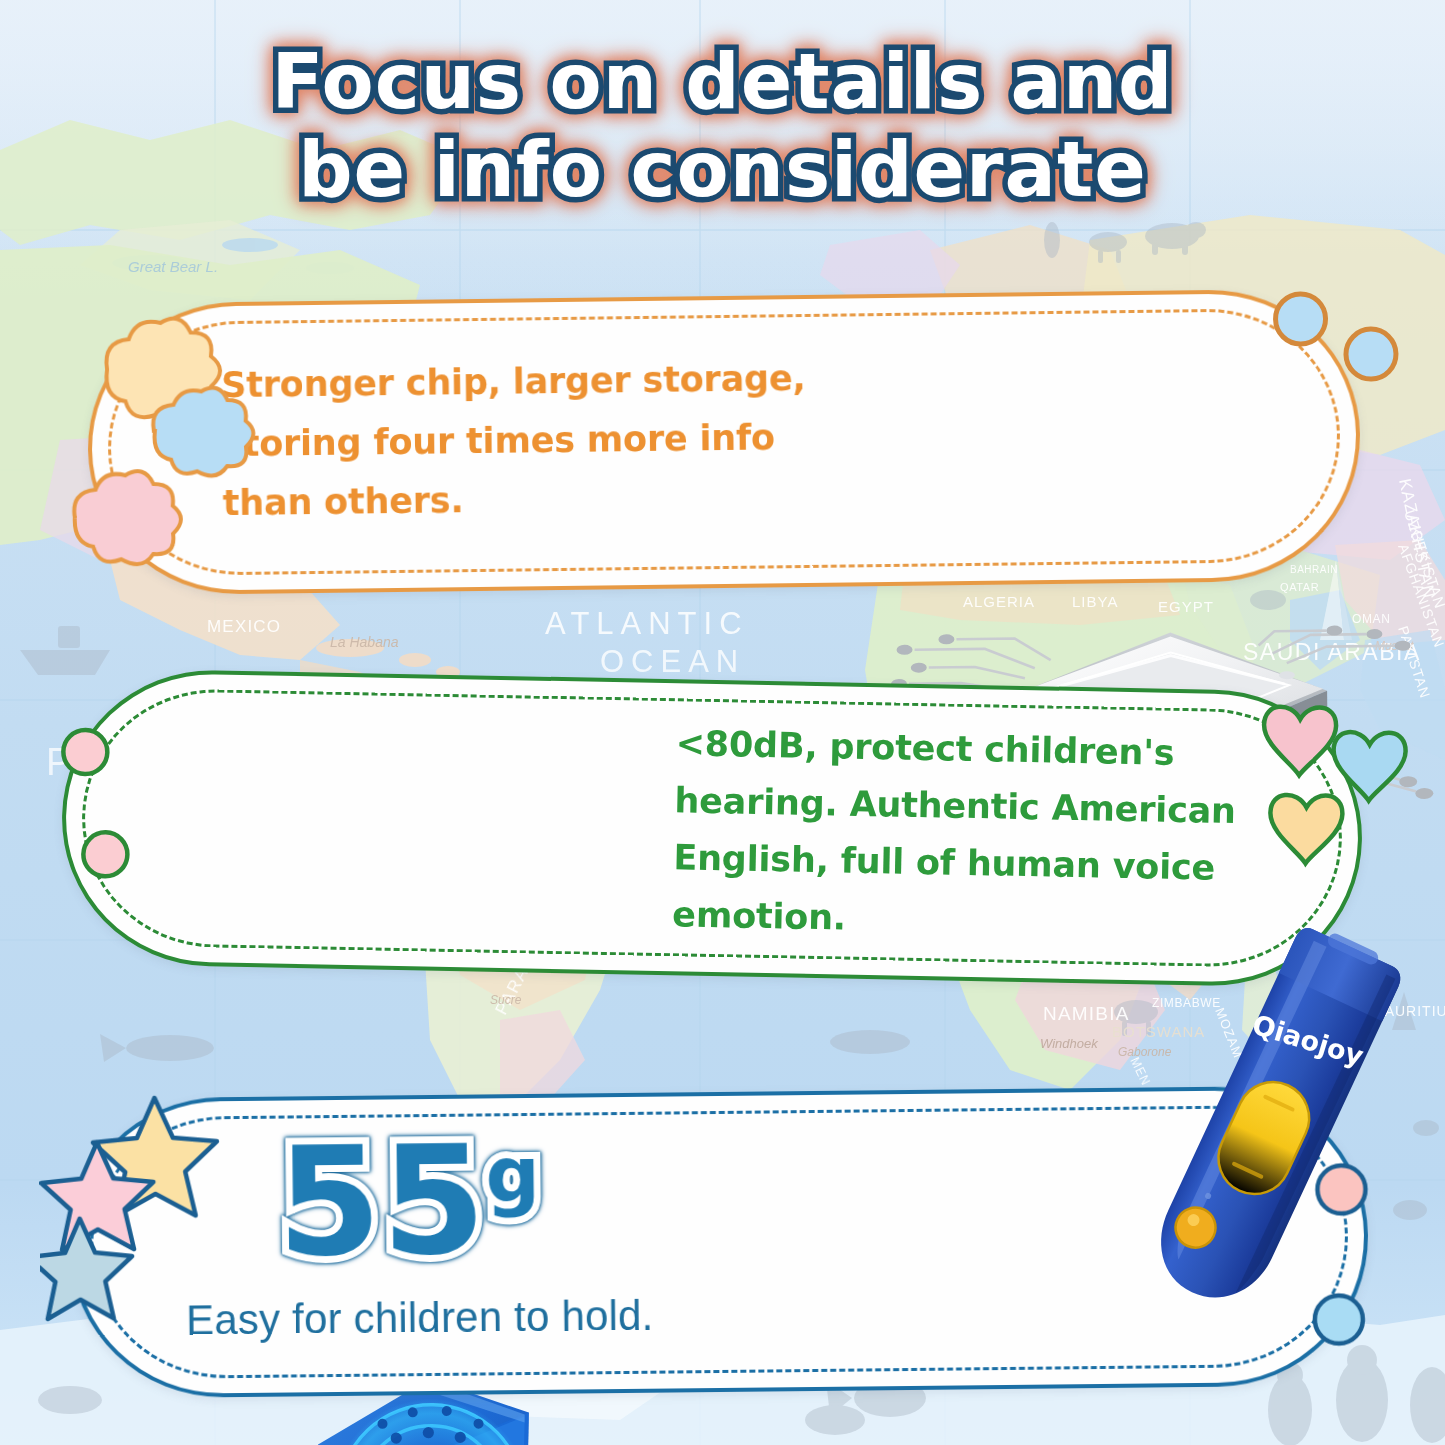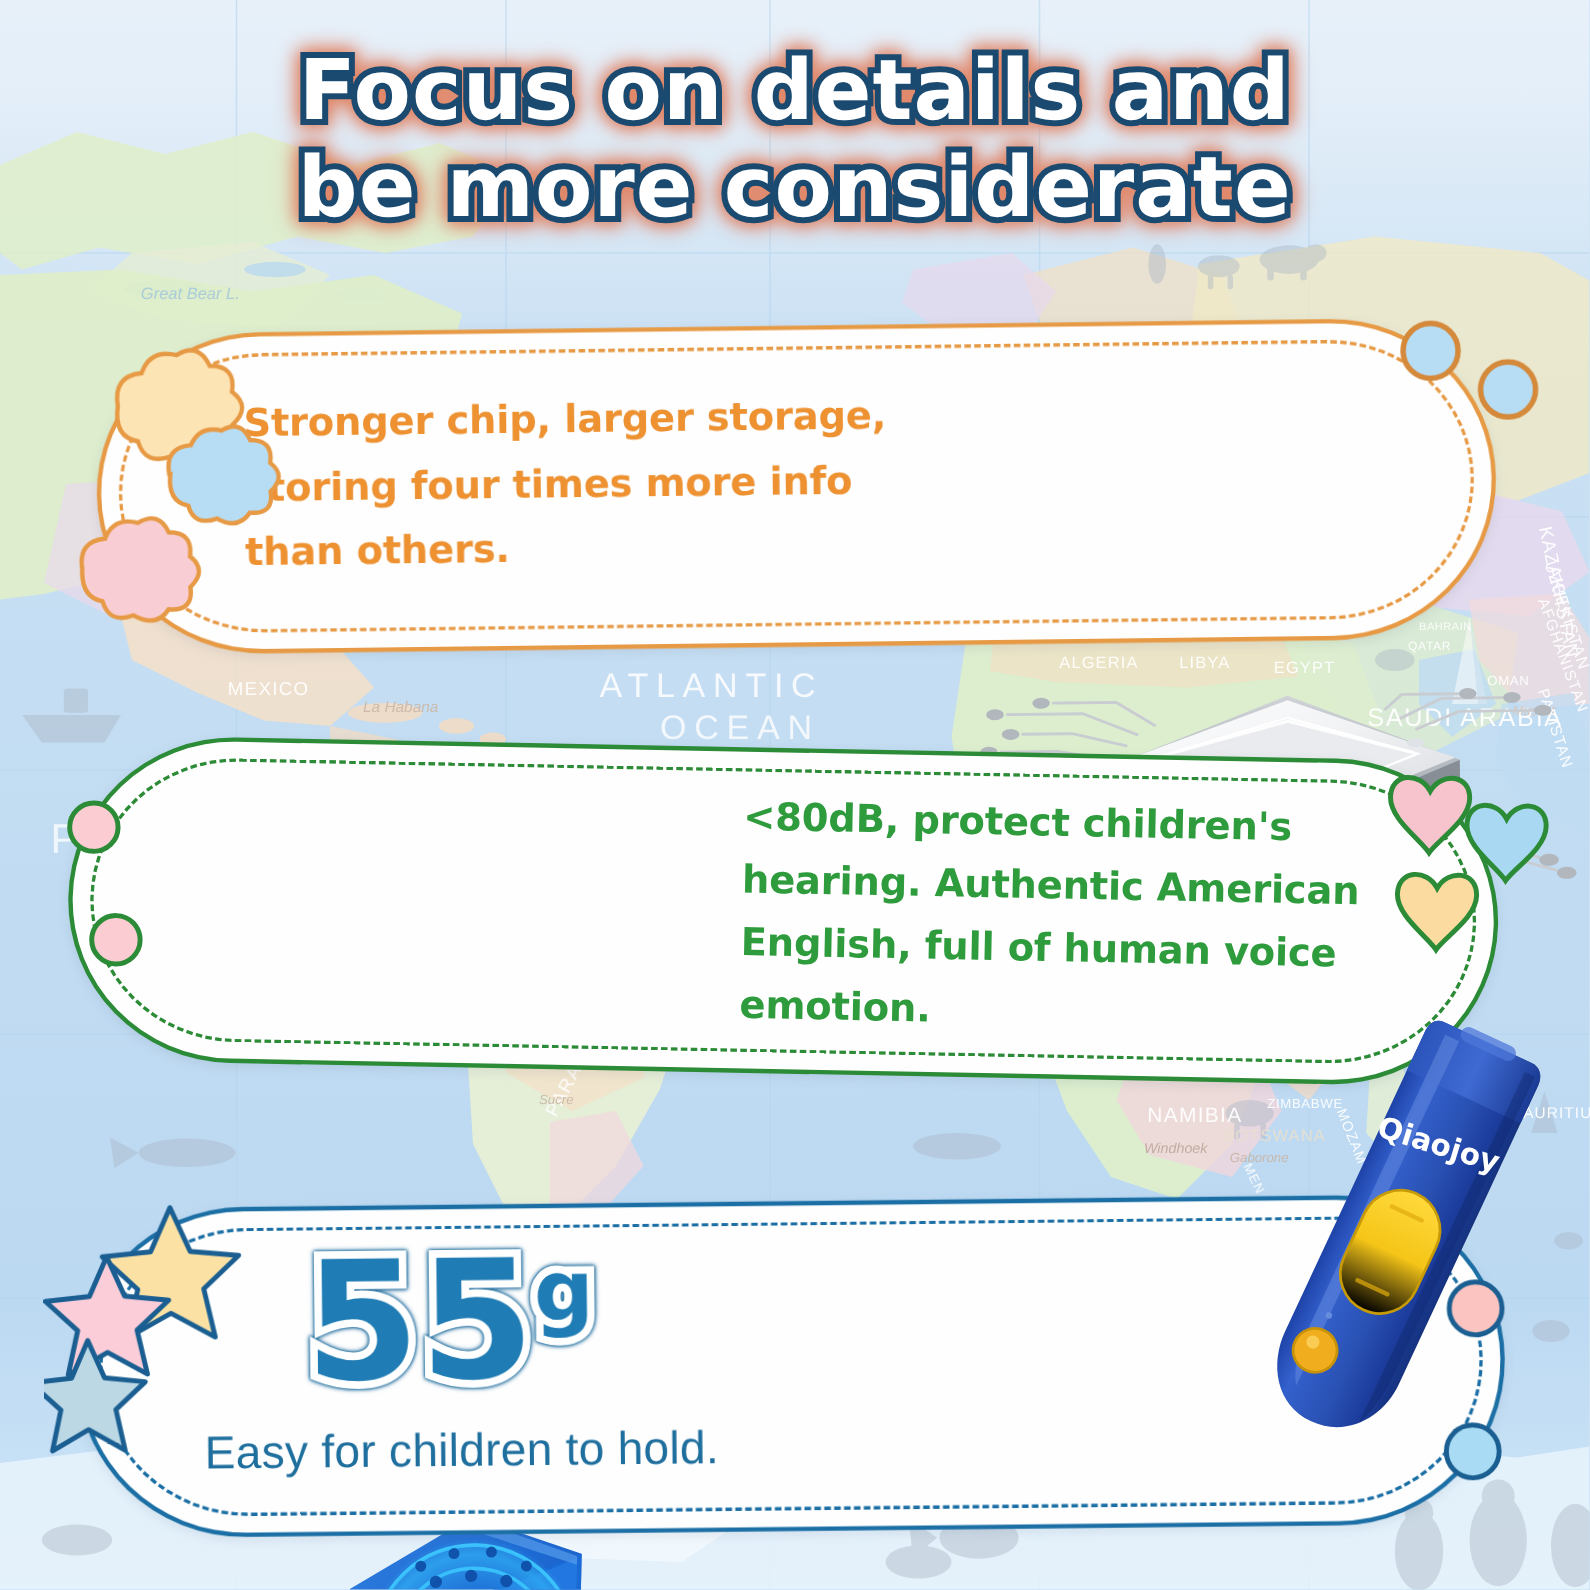--- a/index.html
+++ b/index.html
@@ -287,21 +287,21 @@
       <text x="1152" y="1007" font-size="12" letter-spacing="0.6">ZIMBABWE</text>
       <text x="1215" y="1010" font-size="13" letter-spacing="1" transform="rotate(68,1215,1010)">MOZAM</text>
       <text x="1130" y="1060" font-size="12" letter-spacing="1" transform="rotate(64,1130,1060)">MEN</text>
       <text x="1372" y="1016" font-size="14" letter-spacing="1">MAURITIUS</text>
       <text x="46" y="775" font-size="38" letter-spacing="2" opacity="0.8">P</text>
     </g>
   </svg>
 
   <div id="title">
     <div class="tl">Focus on details and</div>
-    <div class="tl">be more considerate</div>
+    <div class="tl">be info considerate</div>
   </div>
 
   <div class="card" id="card1">
     <div class="dashring"></div>
 
     <div class="ctext" id="c1text">Stronger chip, larger storage, storing four times more info than others.</div>
 
     <svg class="render" id="chip-img" viewBox="0 0 580 240">
       <defs>
         <linearGradient id="chipTop" x1="0" y1="0" x2="1" y2="1">

